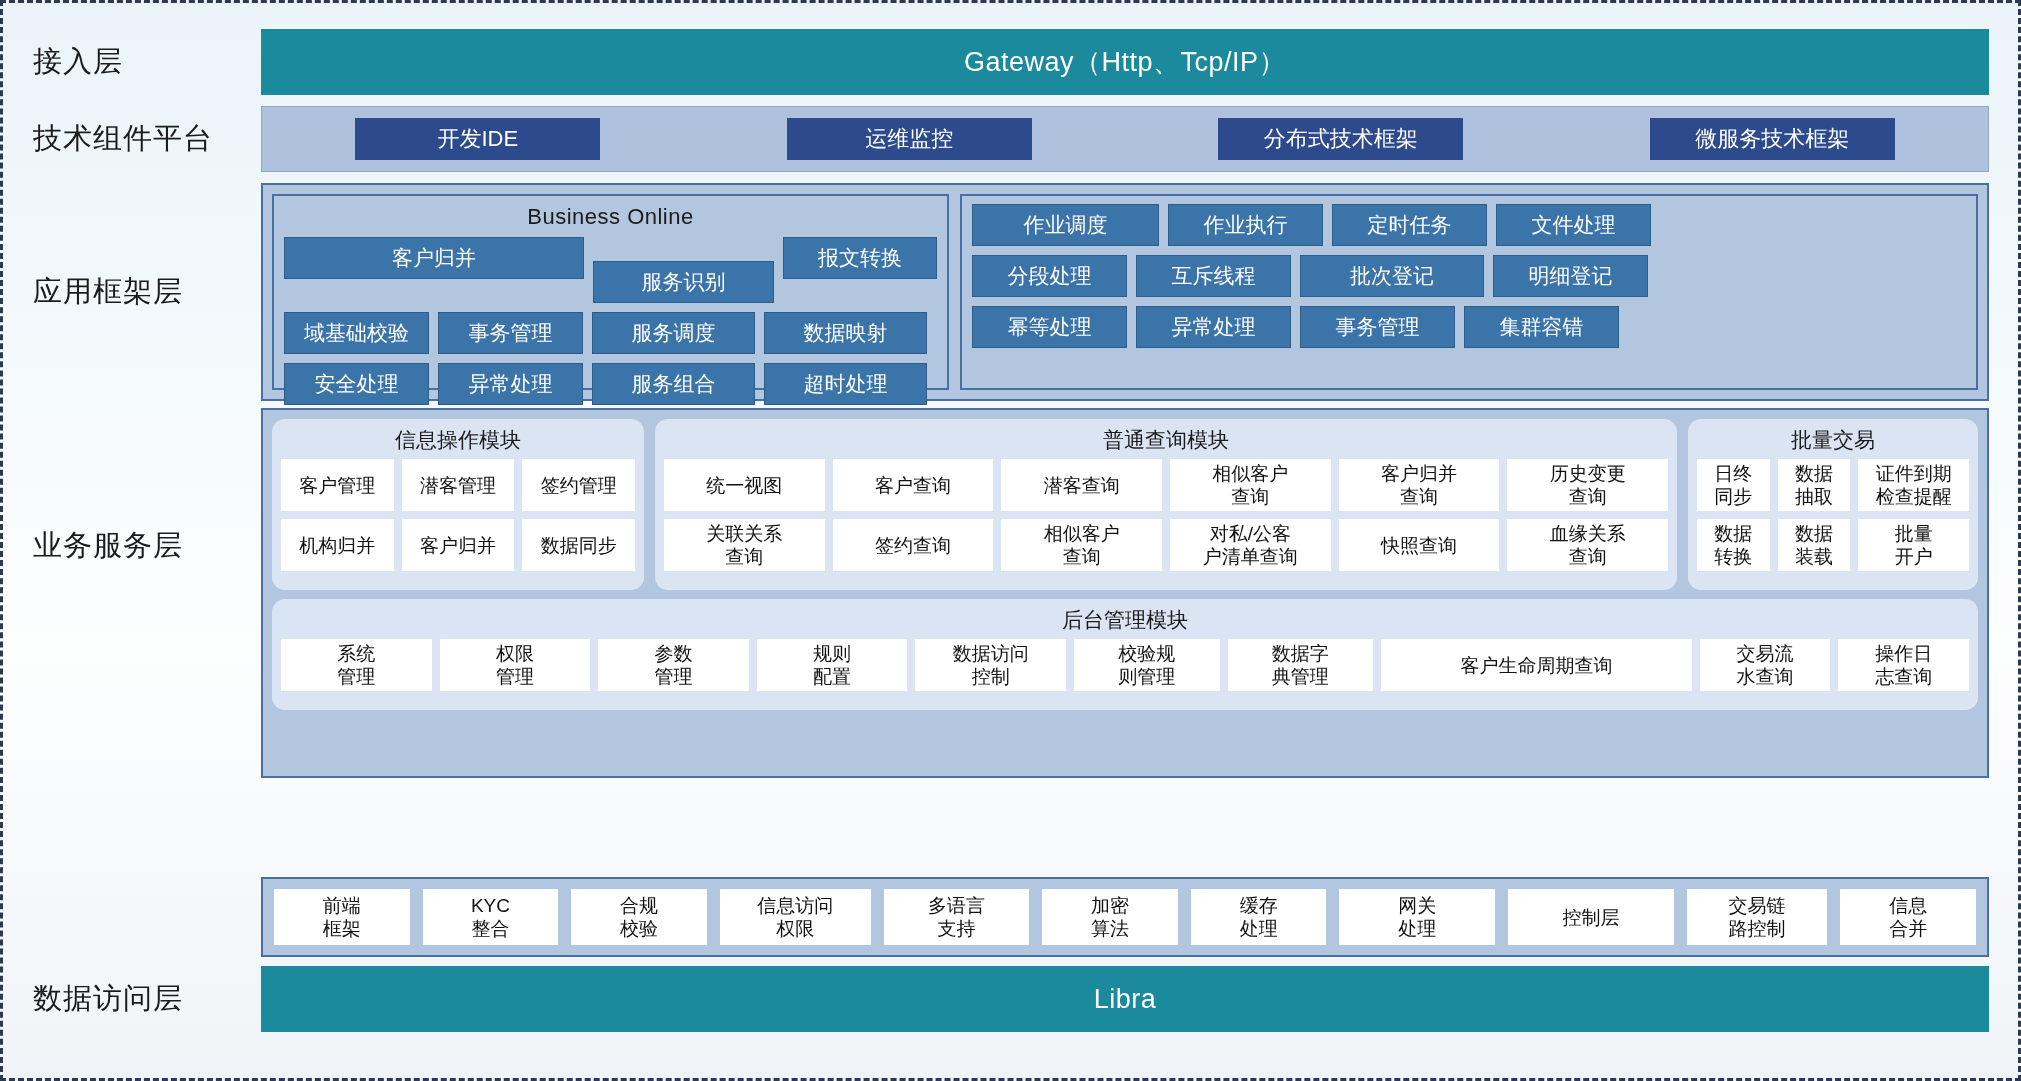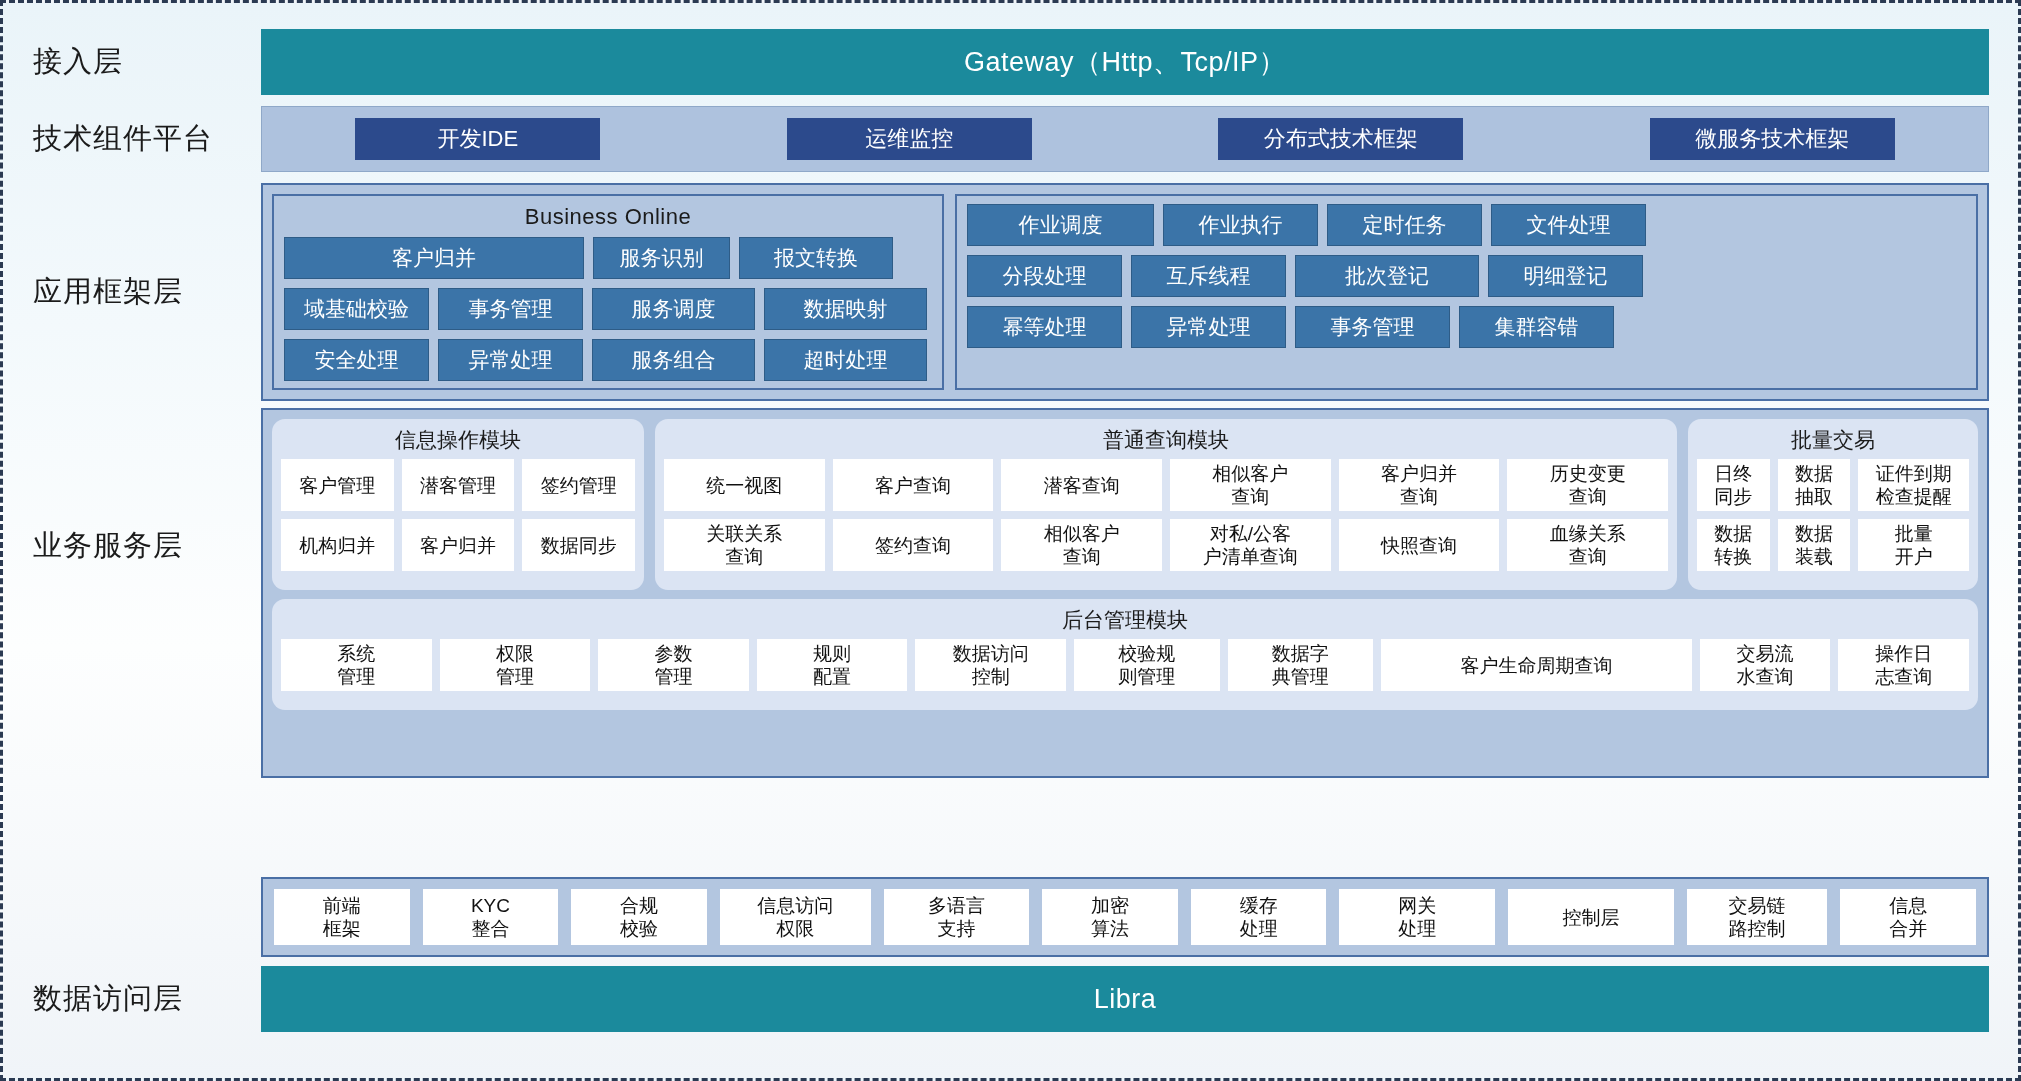--- a/index.html
+++ b/index.html
@@ -154,21 +154,21 @@
 
   <div class="rowlabel" style="top:180px; height:218px;">
     <span>应用框架层</span>
   </div>
   <div class="fwband" style="left:258px; top:180px; width:1728px; height:218px;" id="fw-band">
       <div class="fwgroup" style="flex: 0 0 672px;">
         <div class="fwtitle">Business Online</div>
         <div class="fwgrid">
           <div class="fwrow">
             <div class="fwcell" style="width: 300px;">客户归并</div>
-            <div class="fwcell" style="width: 137px;">服务识别</div>
+            <div class="fwcell" style="width: 181px; margin-top: 24px;">服务识别</div>
             <div class="fwcell" style="width: 154px;">报文转换</div>
           </div>
           <div class="fwrow">
             <div class="fwcell" style="width: 145px;">域基础校验</div>
             <div class="fwcell" style="width: 145px;">事务管理</div>
             <div class="fwcell" style="width: 163px;">服务调度</div>
             <div class="fwcell" style="width: 163px;">数据映射</div>
           </div>
           <div class="fwrow">
             <div class="fwcell" style="width: 145px;">安全处理</div>

